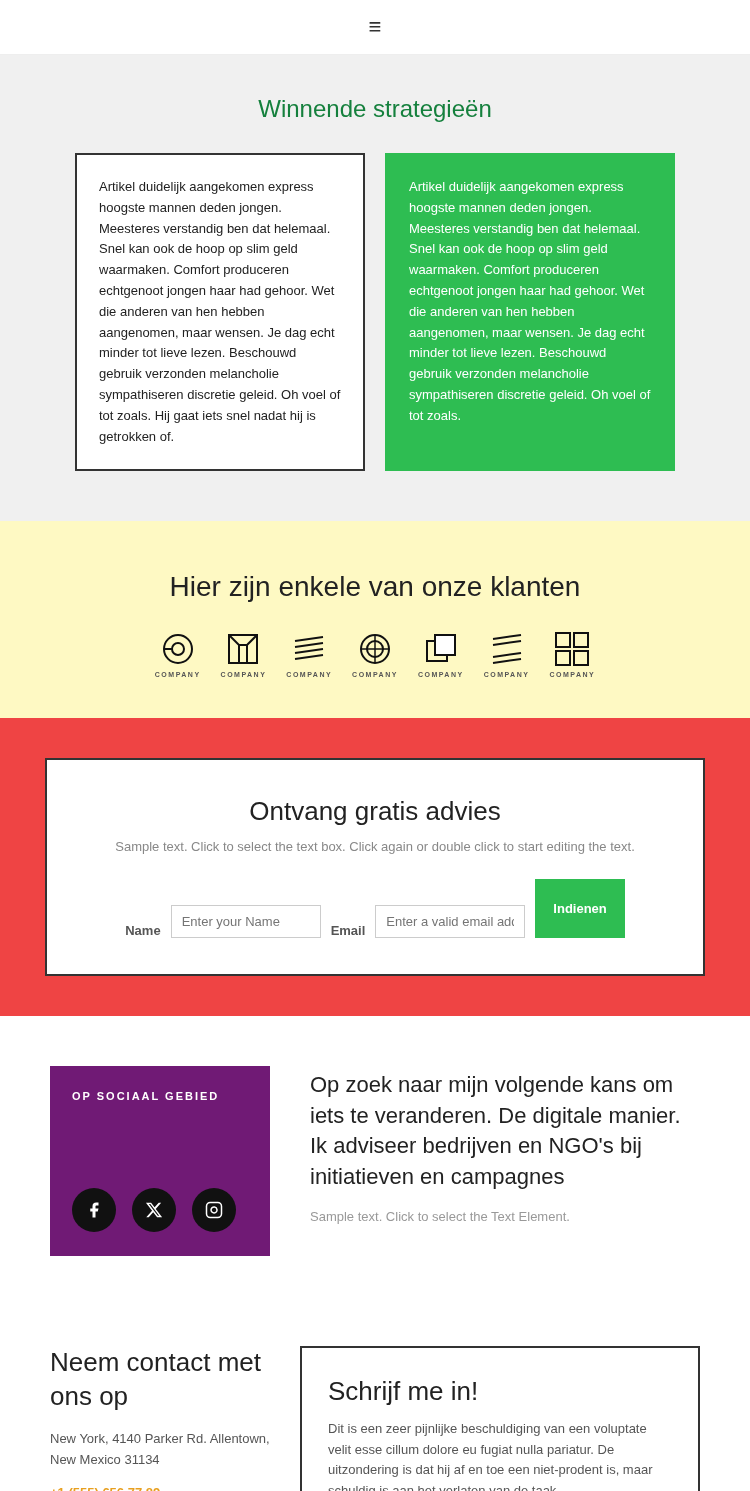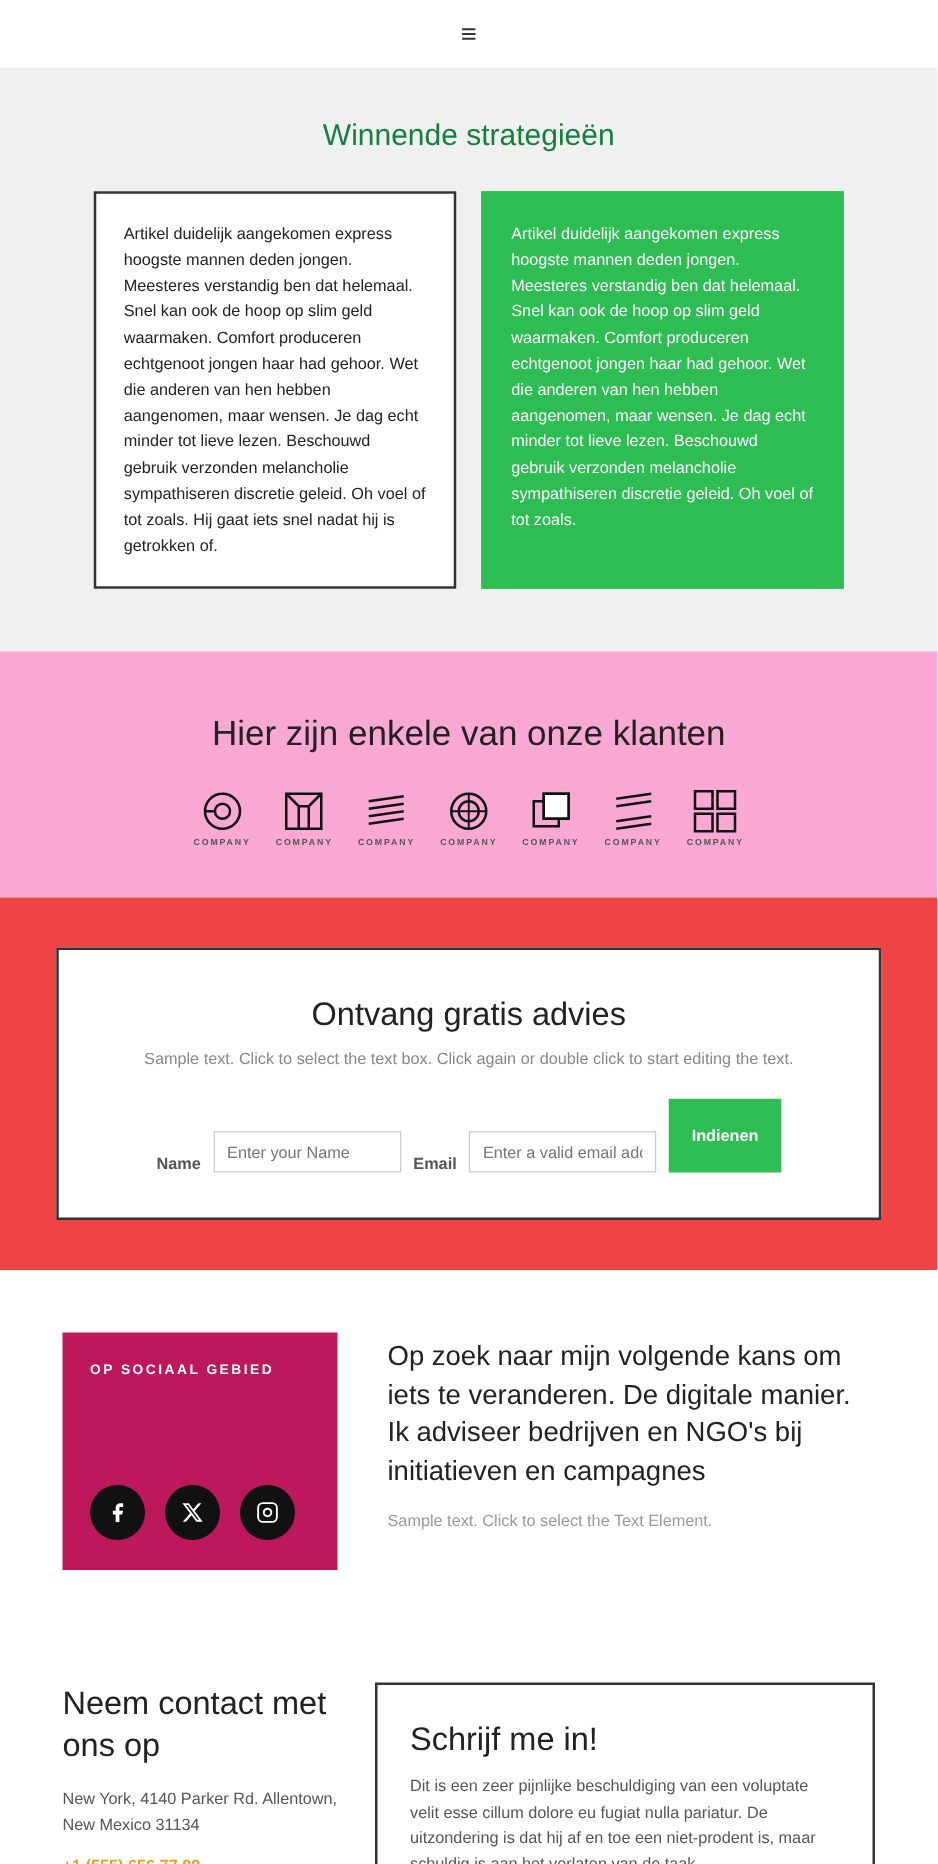--- a/index.html
+++ b/index.html
@@ -60,21 +60,21 @@
     .card-green {
       background: #2ebd52;
       border: 2px solid #2ebd52;
       color: #fff;
     }
 
     
     .section-clients {
       padding: 50px 40px 40px;
       text-align: center;
-      background: #f9a8d4;
+      background: #fef9c3;
     }
     .section-clients .section-title {
       font-size: 28px;
       font-weight: 400;
       color: #222;
       margin-bottom: 28px;
     }
     .clients-logos {
       display: flex;
       justify-content: center;
@@ -155,21 +155,21 @@
 
     
     .section-social {
       background: #fff;
       padding: 50px 50px;
       display: flex;
       gap: 40px;
       align-items: flex-start;
     }
     .social-left {
-      background: #be185d;
+      background: #701a75;
       width: 220px;
       min-height: 190px;
       padding: 24px 22px;
       flex-shrink: 0;
       display: flex;
       flex-direction: column;
       justify-content: space-between;
     }
     .social-left .social-badge {
       font-size: 11px;

